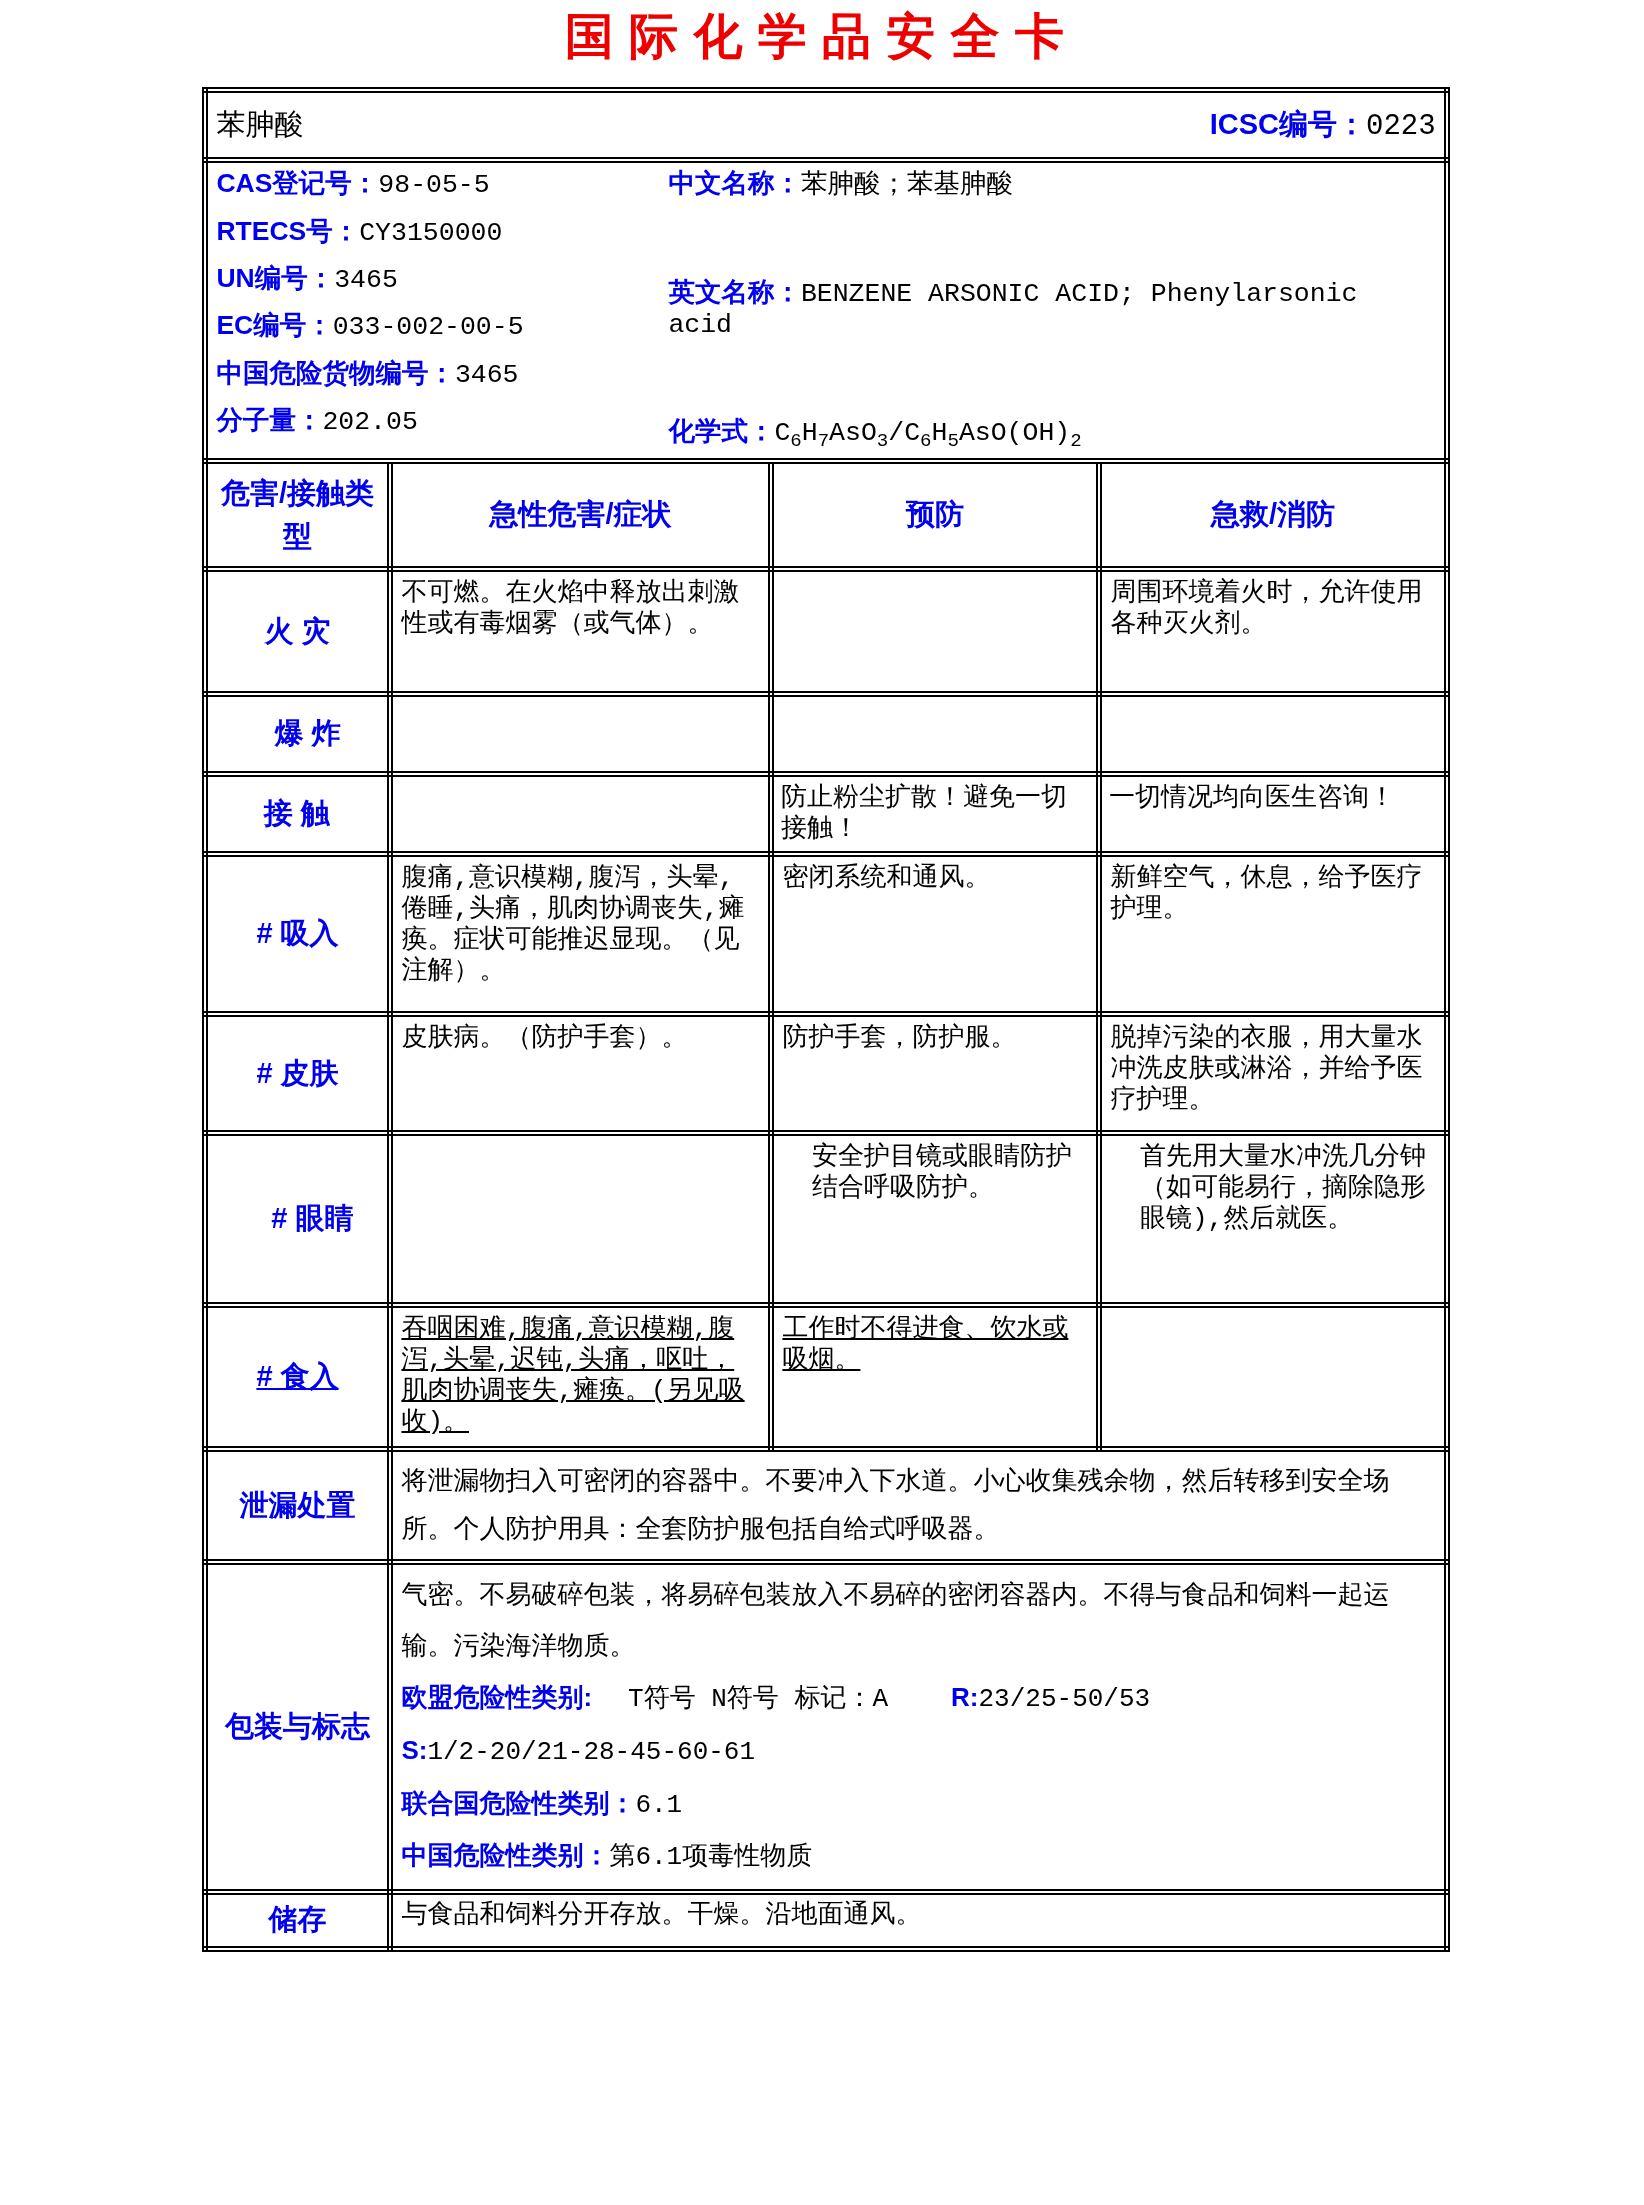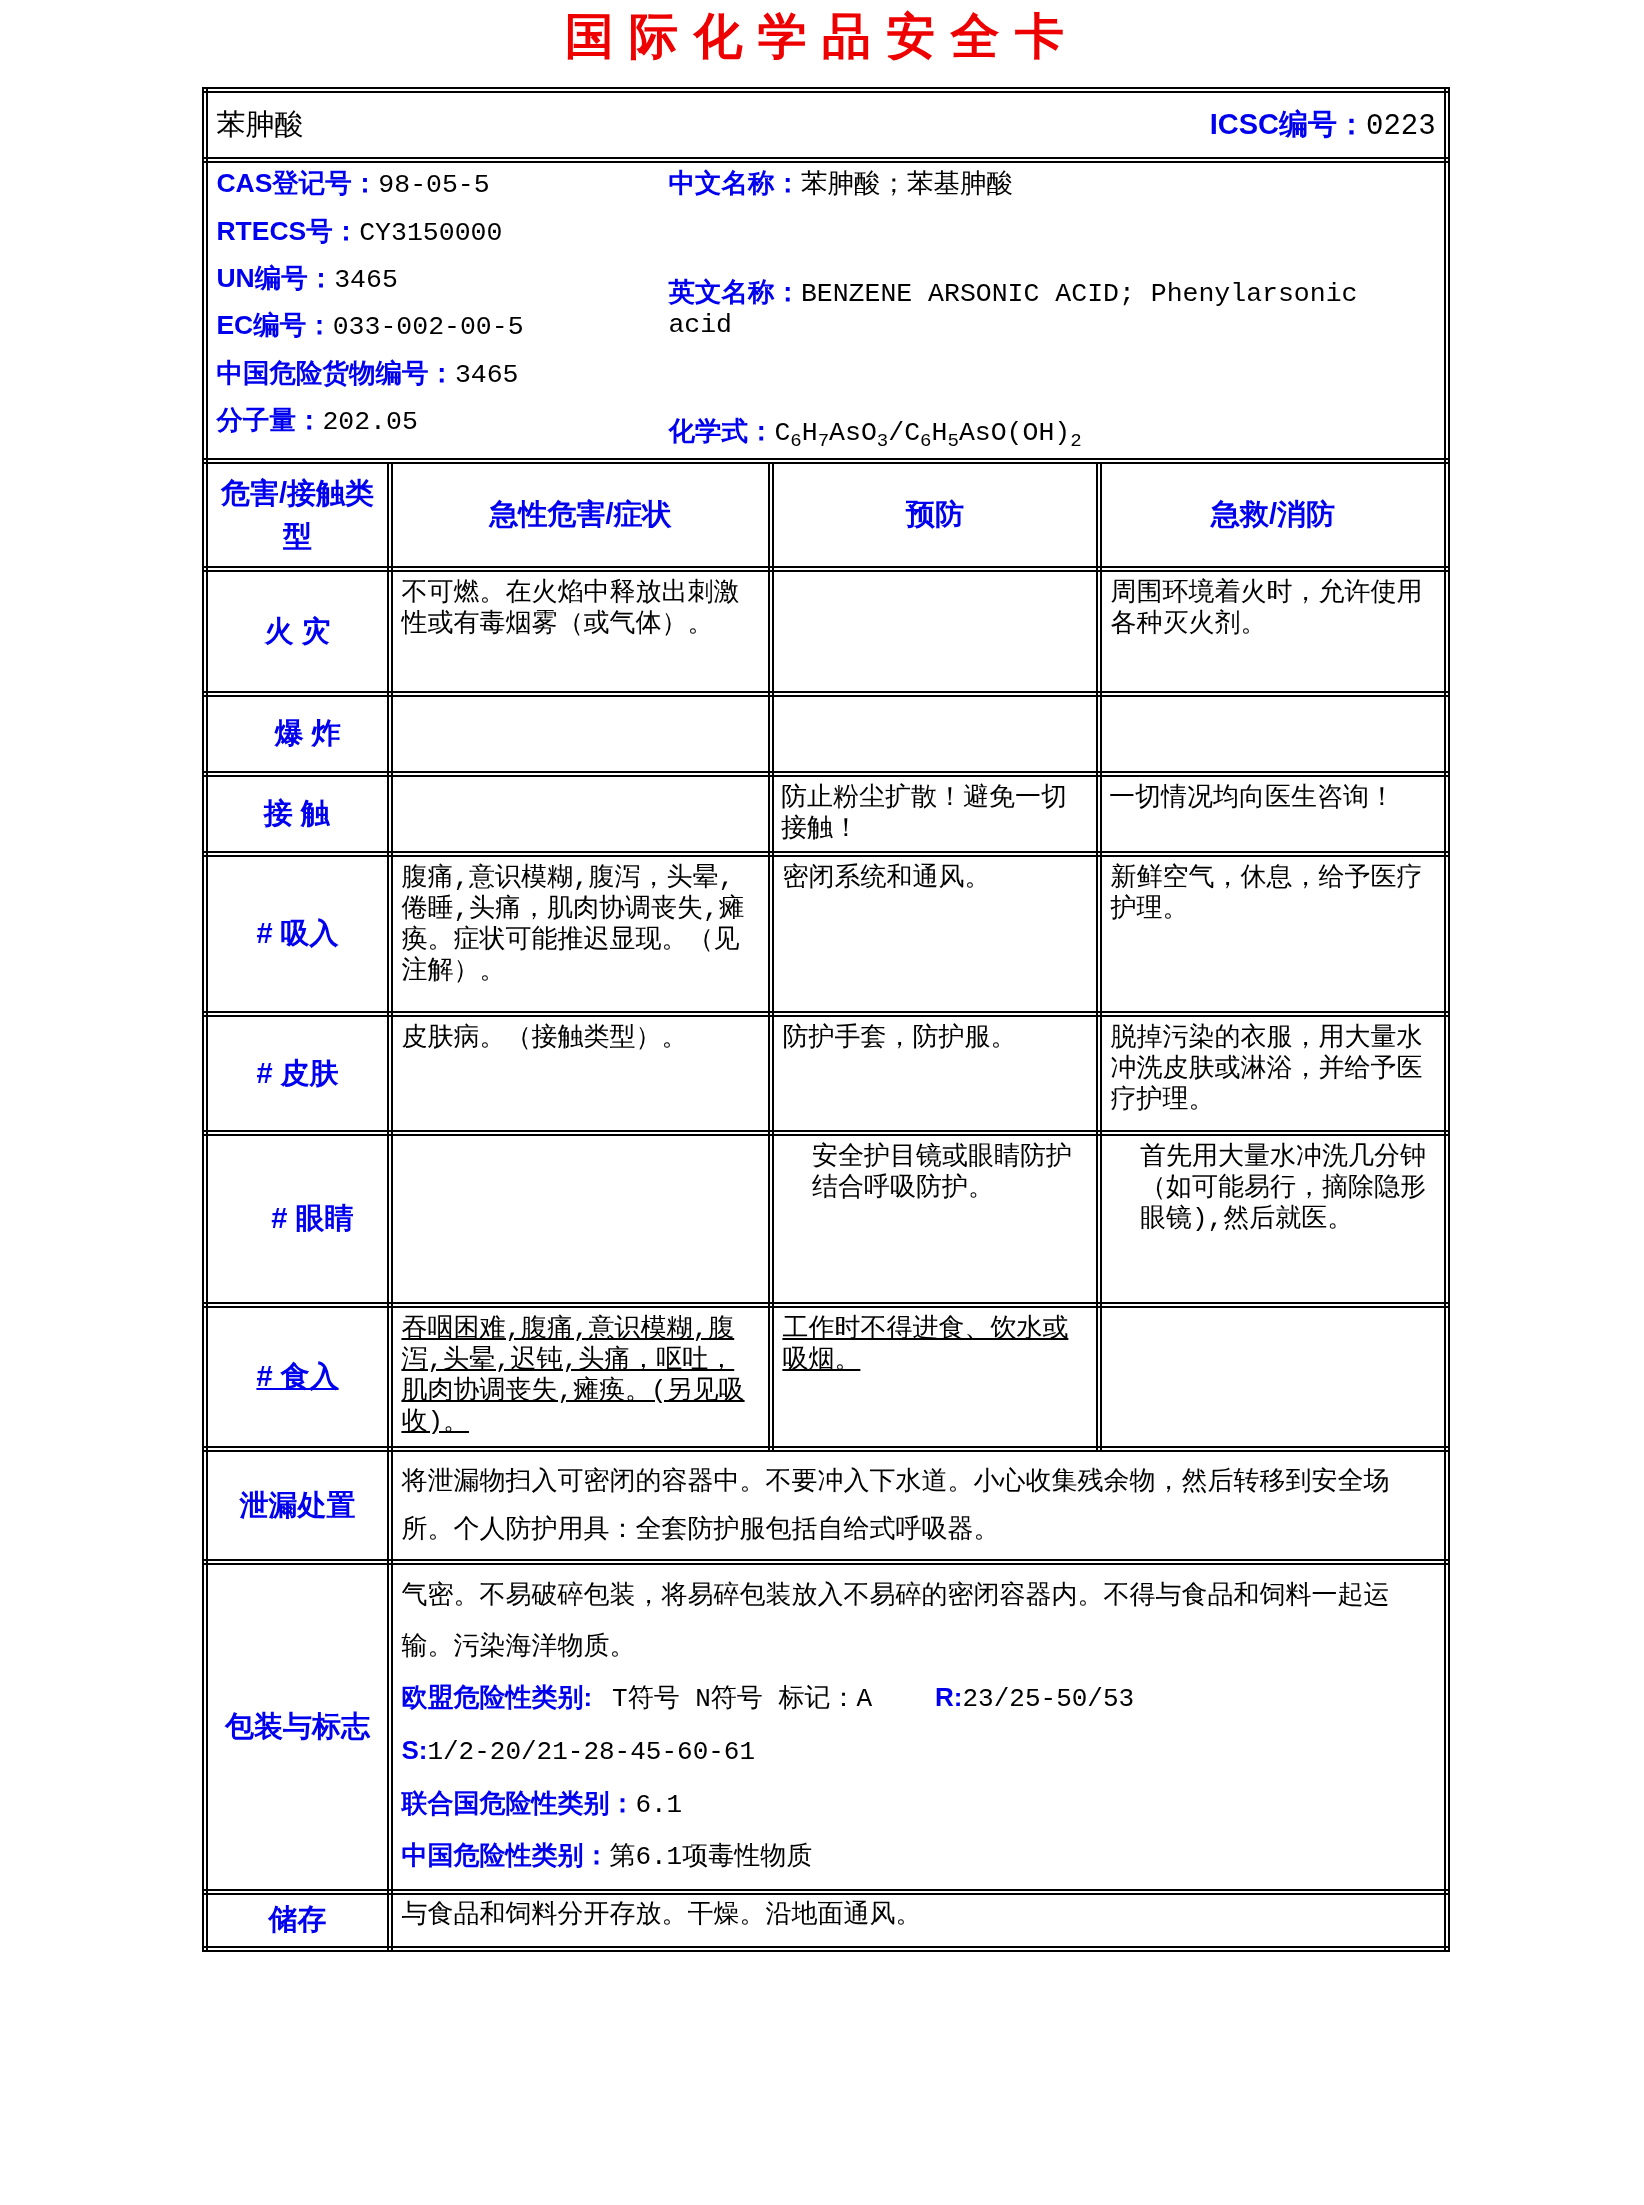--- a/index.html
+++ b/index.html
@@ -77,21 +77,21 @@
   tr.r-contact td{height:80px;padding-left:7px;}
   tr.r-inhalation td{height:160px;}
   tr.r-skin td{height:119px;}
   tr.r-eyes td{height:172px;padding-left:38px;}
   tr.r-ingestion td{height:144px;text-decoration:underline;}
   tr.r-spill td{height:105px;}
   tr.r-spill td.body{line-height:1.85;}
   tr.r-packaging td{height:307px;}
   td.pack{line-height:1.95;}
   td.pack p{margin:0;font-size:26px;}
-  .gap-l{margin-left:20px;}
+  .gap-l{margin-left:36px;}
   .gap-m{margin-left:63px;}
   tr.r-emergency td{height:94px;}
   tr.r-storage td{height:50px;}
   sub{font-size:72%;}
 </style>
 </head>
 <body>
 
 <div>
 
@@ -165,21 +165,21 @@
 
     <tr class="r-inhalation">
       <td class="rowlabel"># 吸入</td>
       <td class="body">腹痛,意识模糊,腹泻，头晕,倦睡,头痛，肌肉协调丧失,瘫痪。症状可能推迟显现。（见注解）。</td>
       <td class="body">密闭系统和通风。</td>
       <td class="body">新鲜空气，休息，给予医疗护理。</td>
     </tr>
 
     <tr class="r-skin">
       <td class="rowlabel"># 皮肤</td>
-      <td class="body">皮肤病。（接触类型）。</td>
+      <td class="body">皮肤病。（防护手套）。</td>
       <td class="body">防护手套，防护服。</td>
       <td class="body">脱掉污染的衣服，用大量水冲洗皮肤或淋浴，并给予医疗护理。</td>
     </tr>
 
     <tr class="r-eyes">
       <td class="rowlabel"># 眼睛</td>
       <td class="body"></td>
       <td class="body">安全护目镜或眼睛防护结合呼吸防护。</td>
       <td class="body">首先用大量水冲洗几分钟（如可能易行，摘除隐形眼镜),然后就医。</td>
     </tr>

